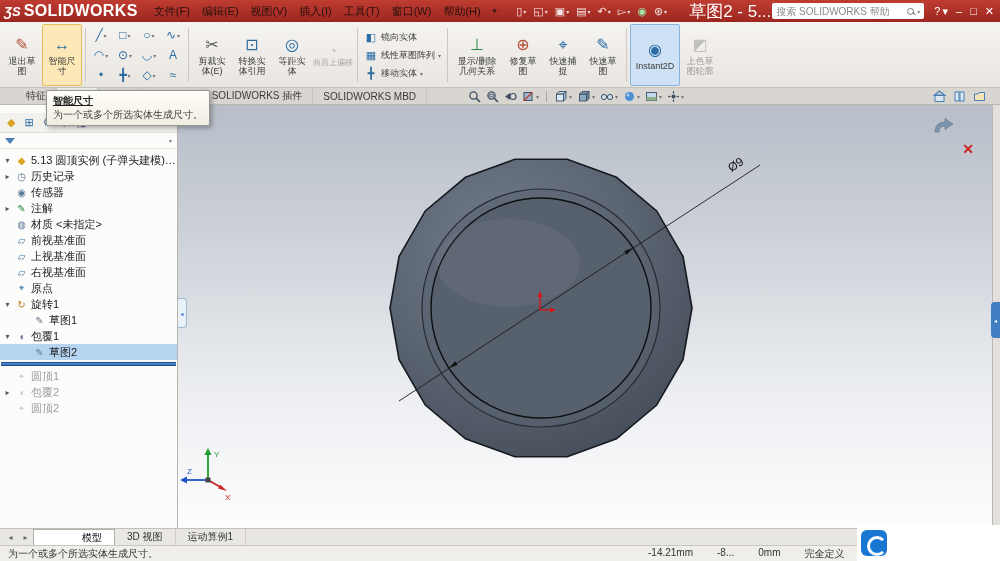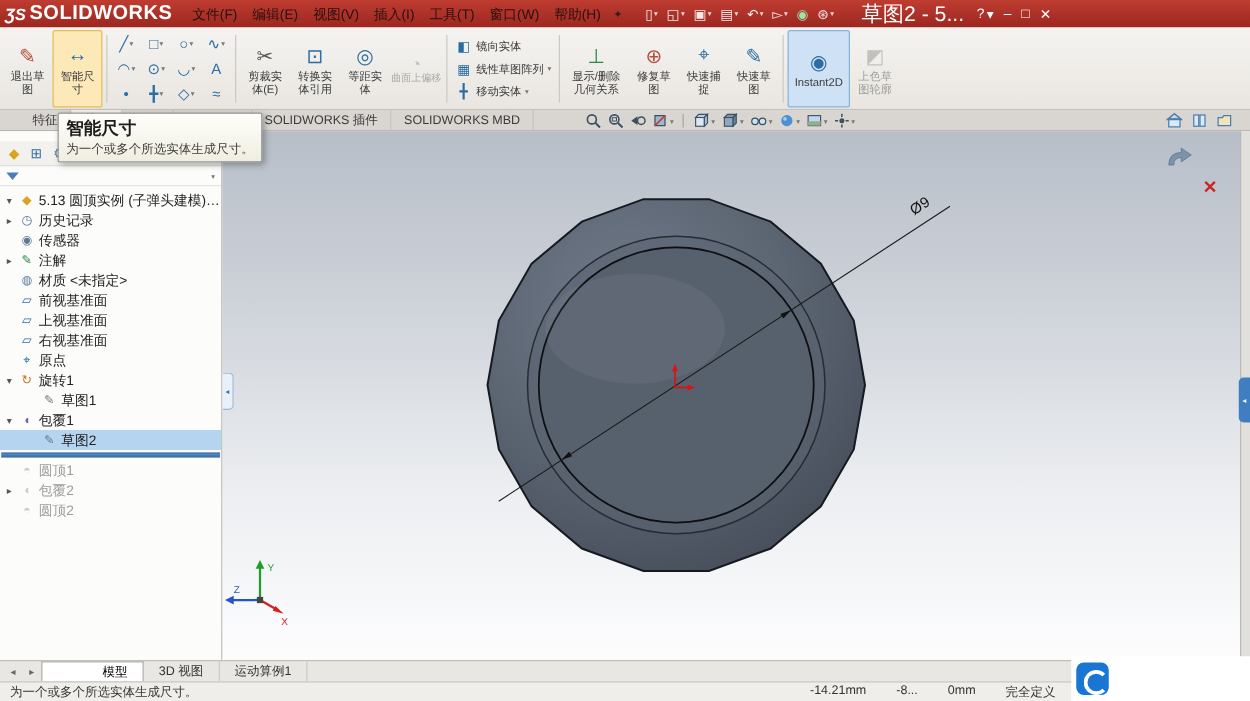--- a/index.html
+++ b/index.html
@@ -65,21 +65,21 @@
   .ctab.active { background:#f2f0ed; font-weight:bold; color:#222; }
   .hud { position:absolute; left:468px; top:1px; height:15px; display:flex; align-items:center; gap:5px; }
   .hbtn { display:flex; align-items:center; gap:1px; }
   .hsep { width:1px; height:11px; background:#a9a5a0; margin:0 2px; }
   .tpicons { position:absolute; right:14px; top:1px; height:15px; display:flex; align-items:center; gap:7px; }
 
   
   .tooltip { position:absolute; left:46px; top:90px; width:164px; z-index:99;
     background:linear-gradient(#fffefa,#f0eee1); border:1px solid #979797; border-radius:2px;
     box-shadow:2px 2px 5px rgba(0,0,0,.3); padding:3px 6px; }
-  .tooltip .tt { font-weight:bold; font-size:14px; color:#1e1e1e; display:block; }
+  .tooltip .tt { font-weight:bold; font-size:10px; color:#1e1e1e; display:block;text-decoration:underline; }
   .tooltip .tb { font-size:10px; color:#3c3c3c; display:block; white-space:nowrap; }
 
   
   .lpanel { position:absolute; left:0; top:105px; width:178px; height:423px; background:#fcfcfb;
     border-right:1px solid #b7b4ae; overflow:hidden; }
   .mgrtabs { margin-top:8px; height:20px; display:flex; align-items:center; gap:9px; padding:0 7px;
     background:#f3f1ee; border-bottom:1px solid #e2dfda; }
   .mgr-icon { font-size:11px; }
   .mgr-more { margin-left:auto; font-size:10px; color:#666; }
   .filterrow { height:16px; display:flex; align-items:center; padding:0 5px; border-bottom:1px solid #e7e4df; gap:4px; }
@@ -183,20 +183,25 @@
         </span>
       <span class="qat-btn">
           <span class="qg c-rebuild">◉</span>
         </span>
       <span class="qat-btn">
           <span class="qg">⊛</span>
           <span class="dd">▾</span>
         </span>
     </div>
     <span class="doc-title">草图2 - 5...</span>
+    <div class="search">
+      <input placeholder="搜索 SOLIDWORKS 帮助" style="">
+      <span class="mag"></span>
+      <span class="dd" style="color:#888">▾</span>
+    </div>
     <div class="winctl">
       <span>?</span>
       <span class="dd">▾</span>
       <span>–</span>
       <span>□</span>
       <span>✕</span>
     </div>
   </div>
 
   <div class="ribbon">

